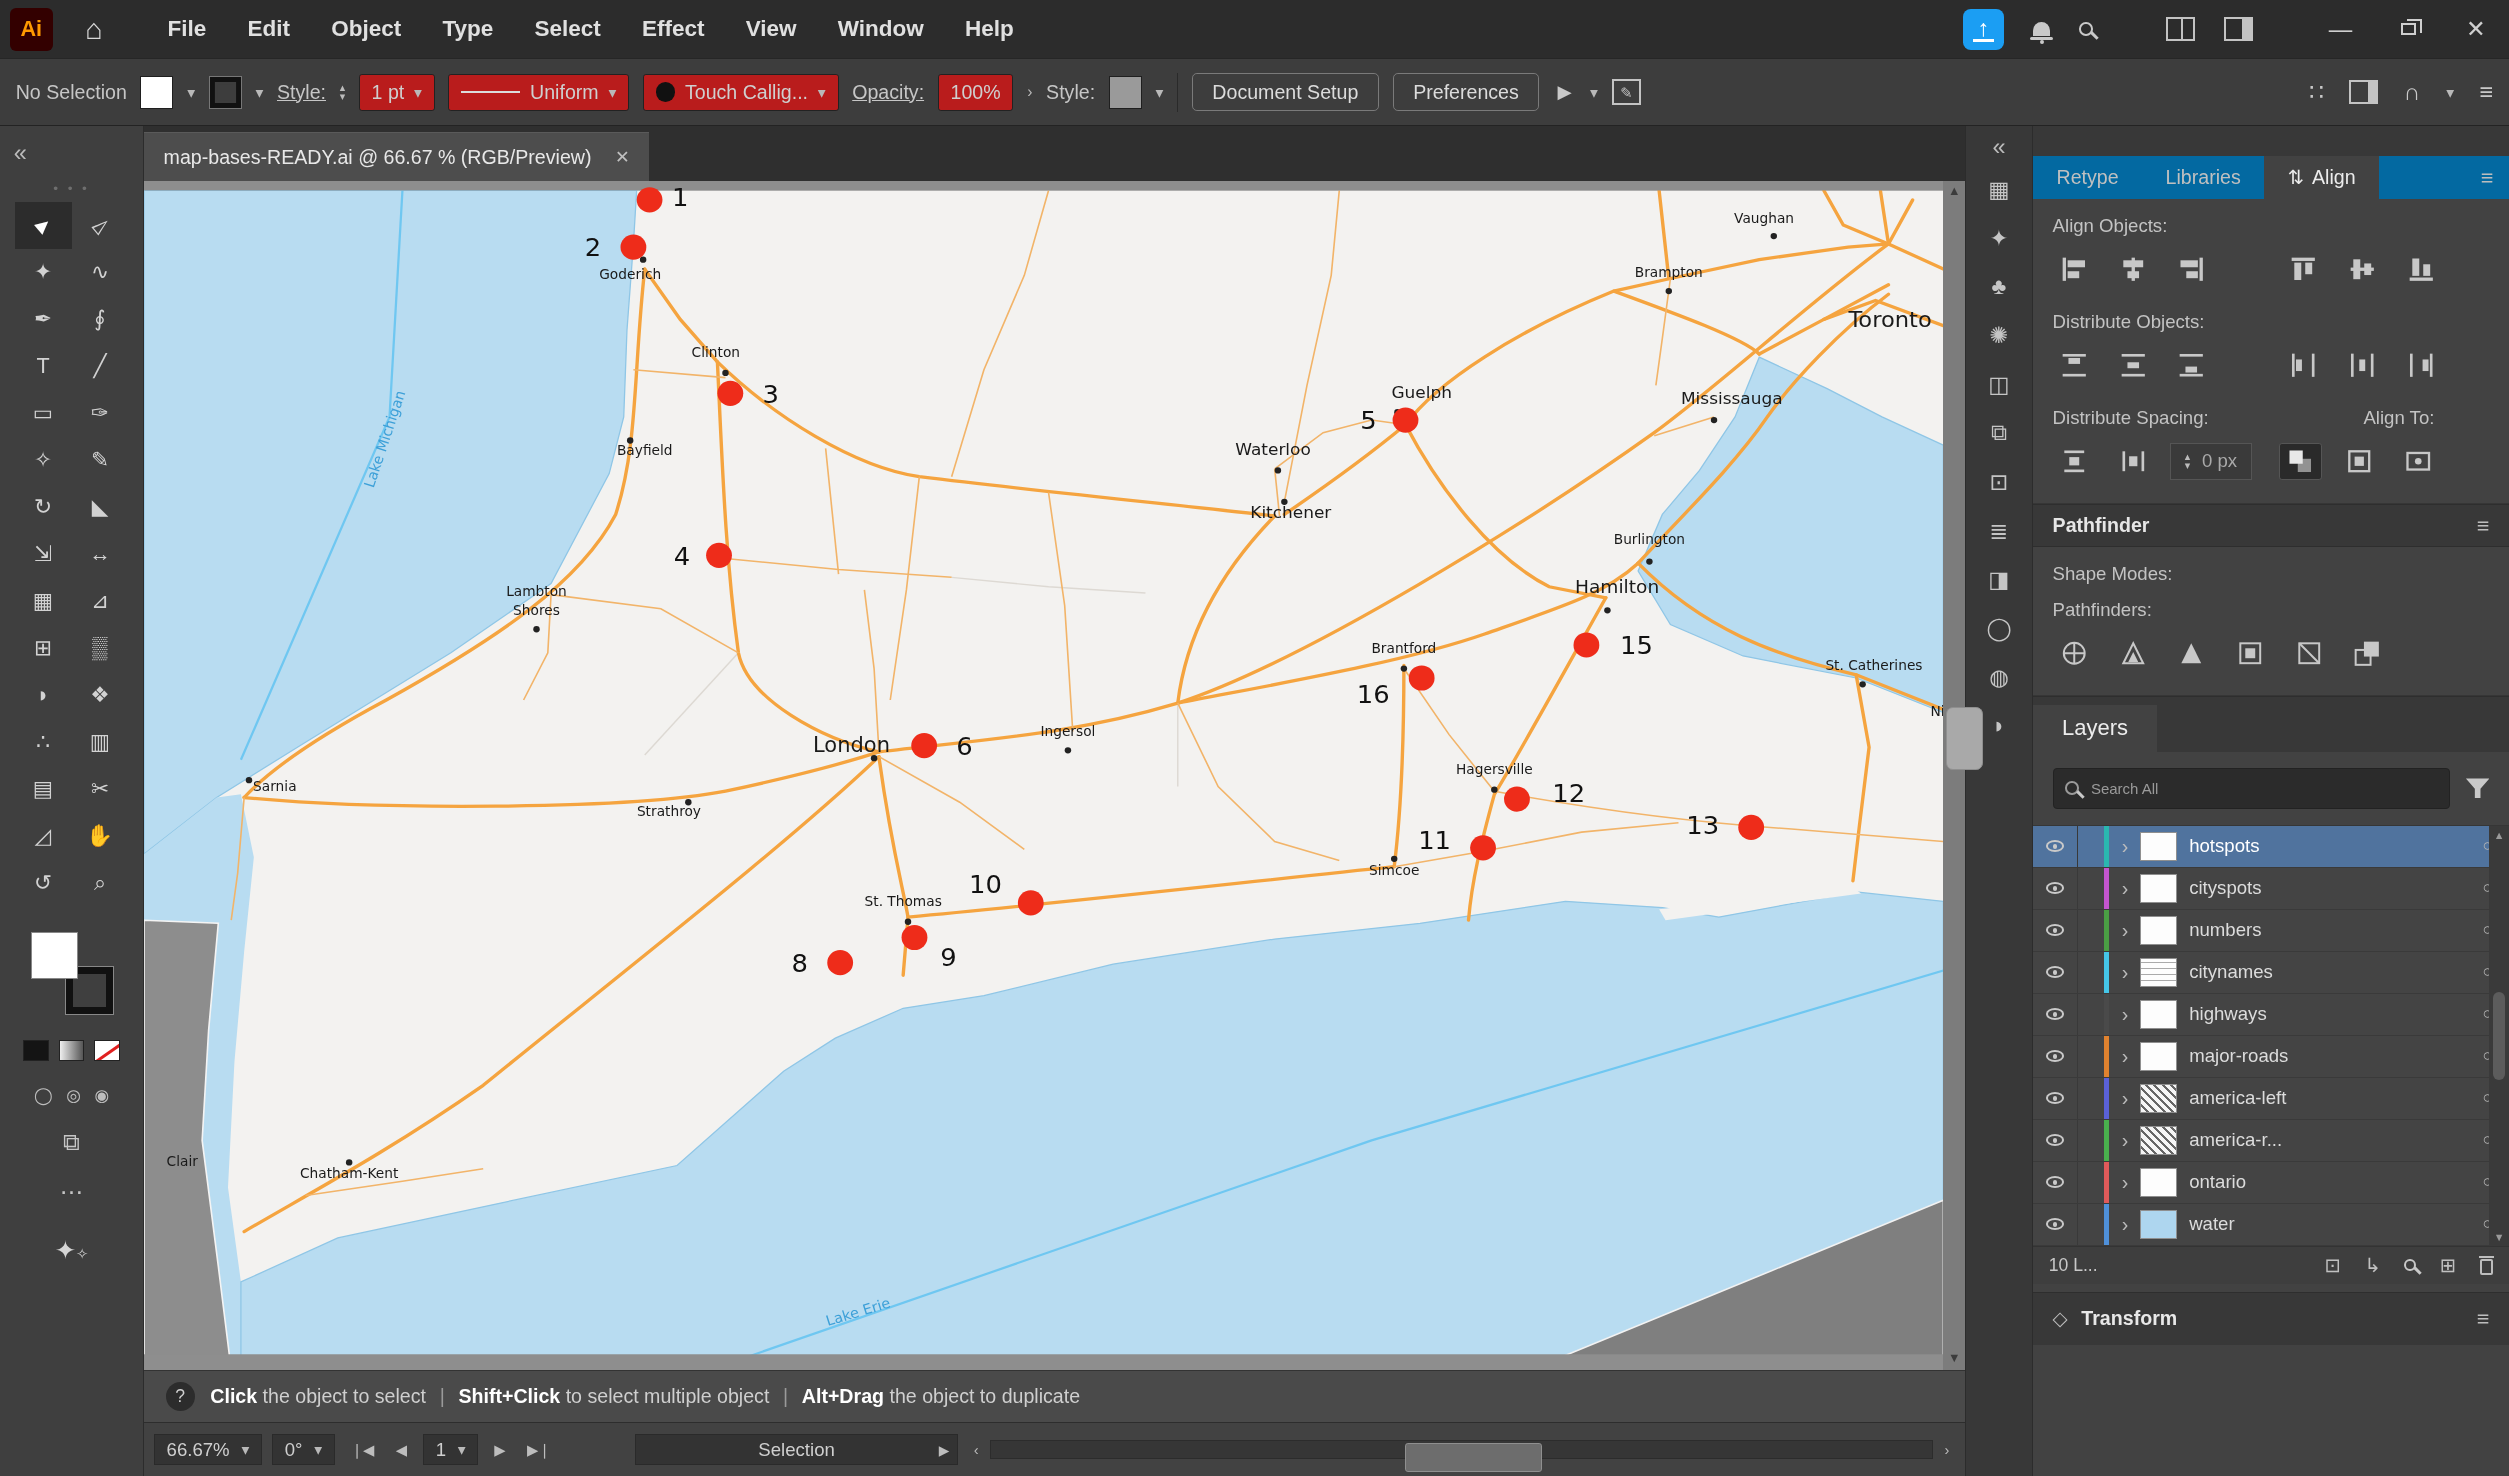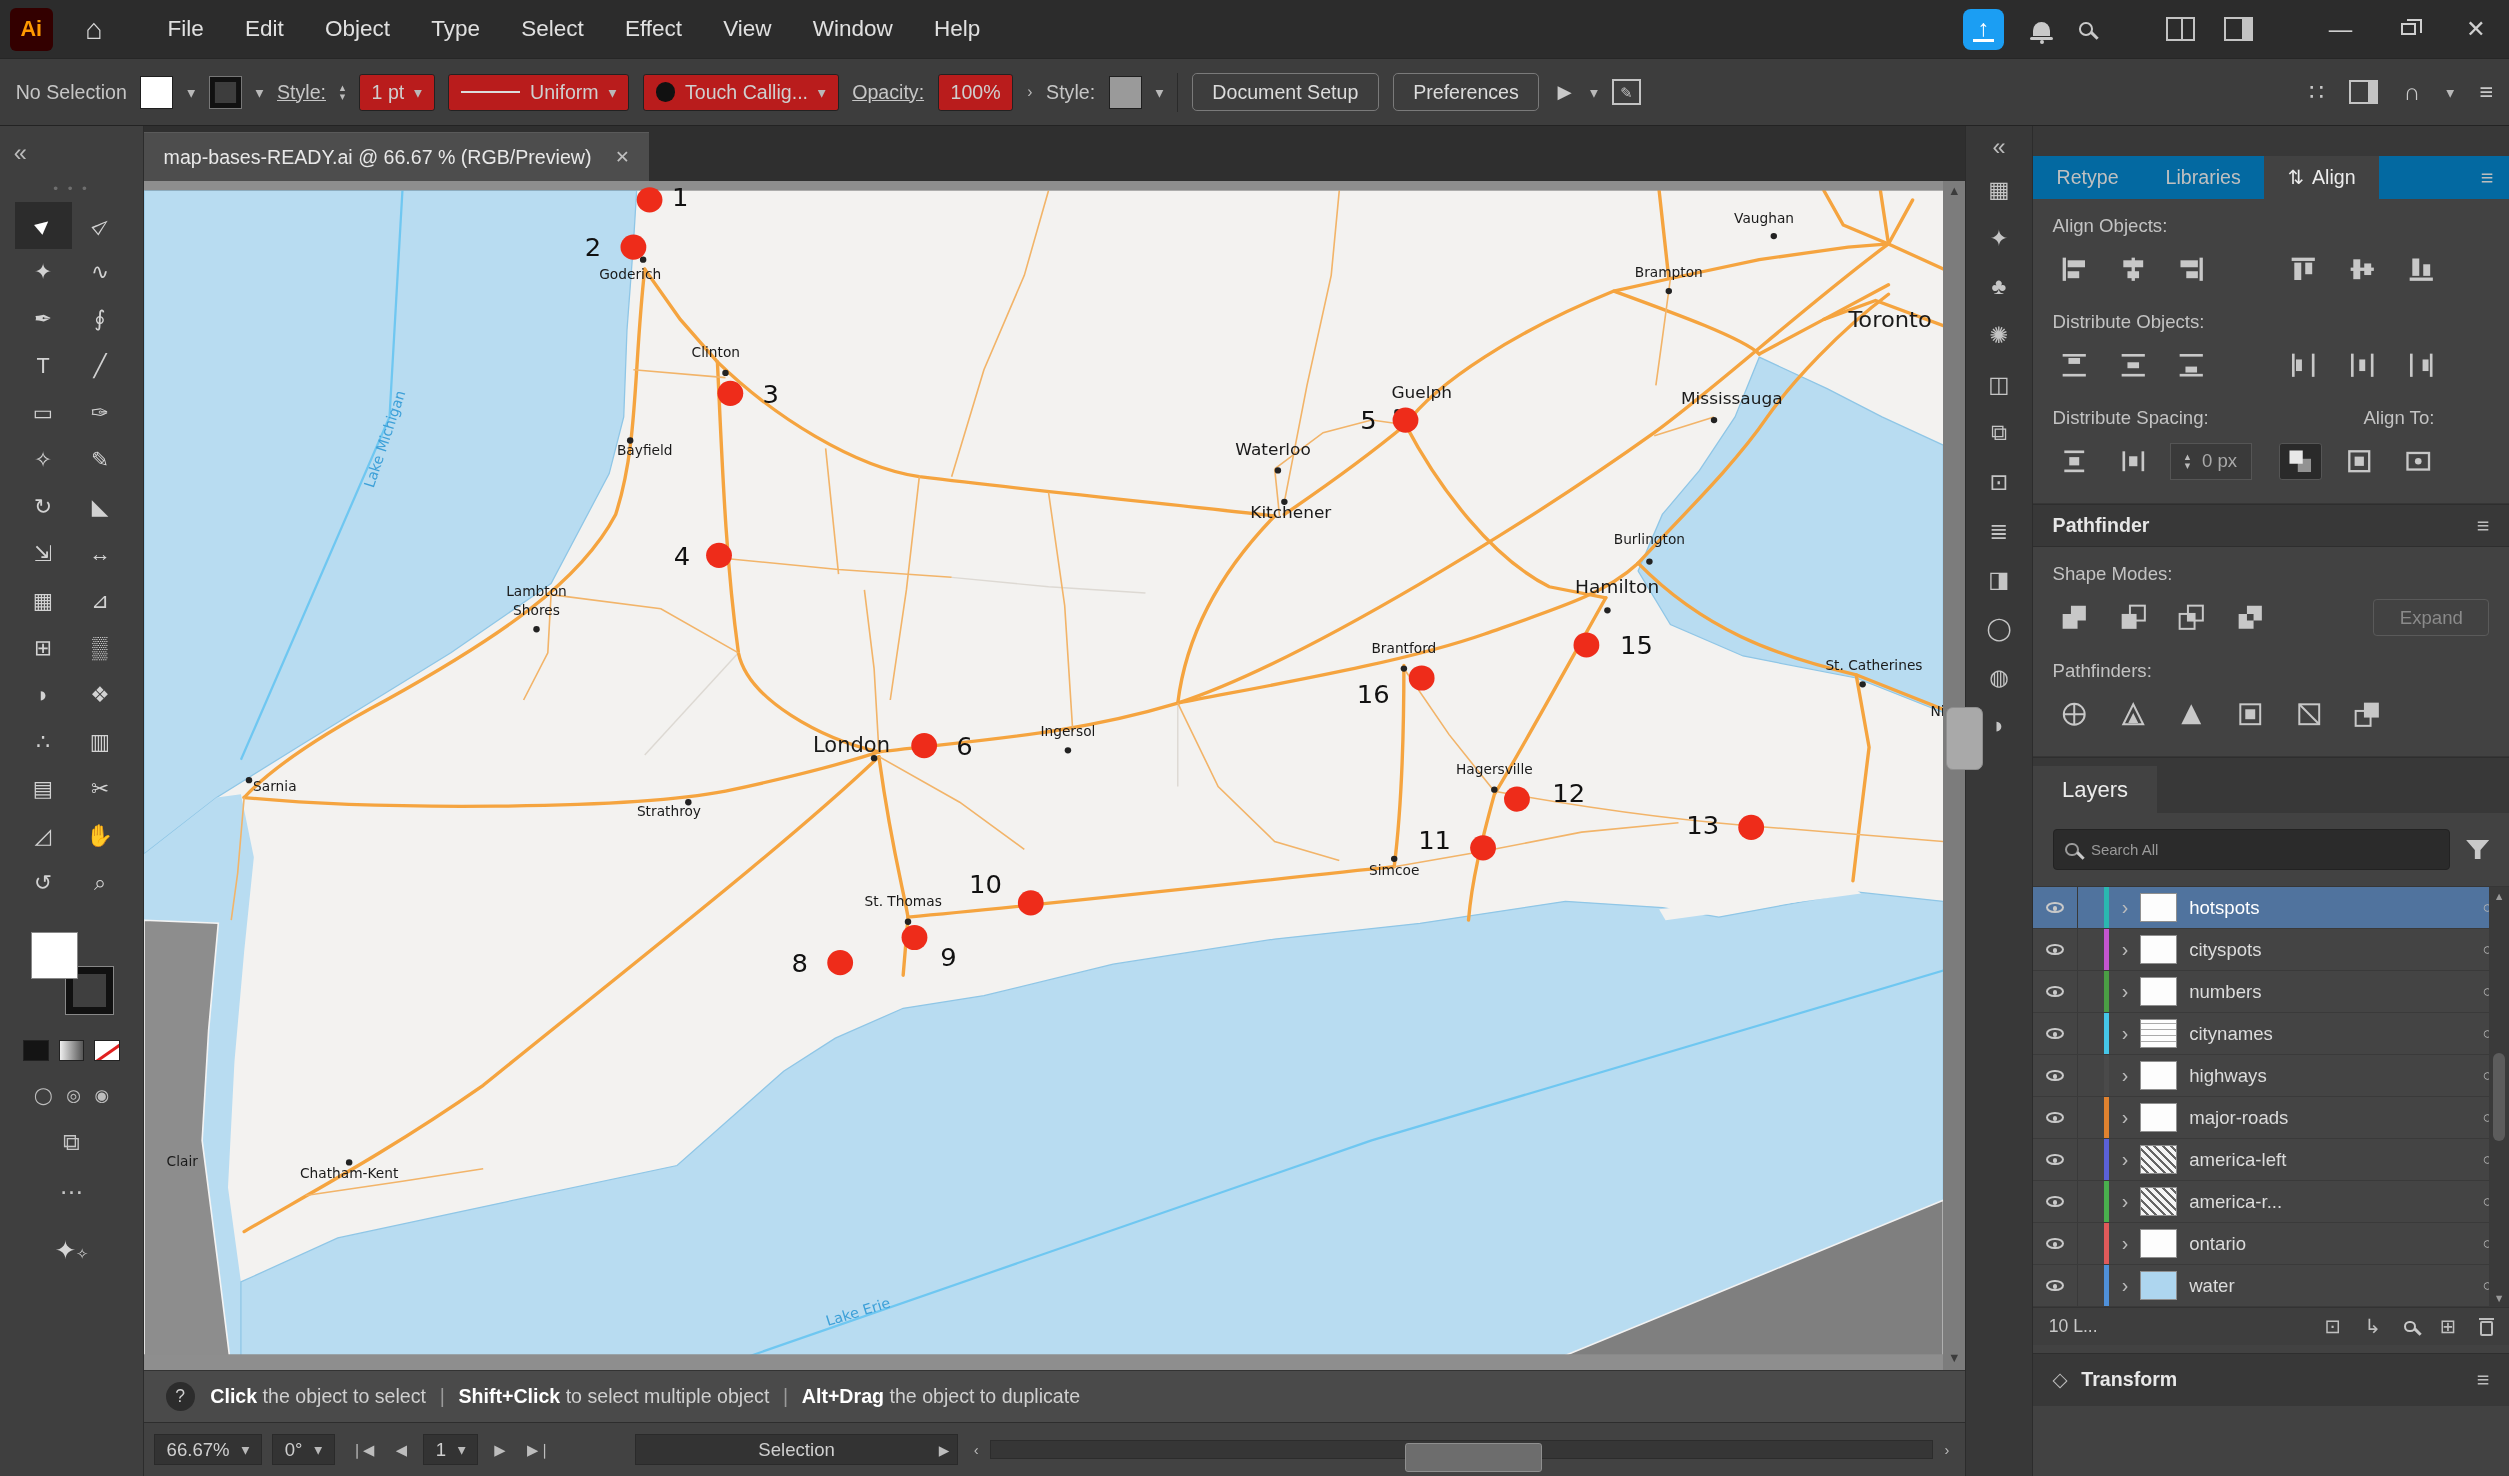--- a/index.html
+++ b/index.html
@@ -5,21 +5,21 @@
   * { margin:0; padding:0; box-sizing:border-box; }
   html,body { background:#1e1e1e; }
   body { font-family:"Liberation Sans","DejaVu Sans",sans-serif; }
   .app { width:2509px; height:1476px; background:#323232; overflow:hidden; display:flex; flex-direction:column; position:relative; }
 
   
   .menubar { height:58px; background:#2c2c2c; display:flex; align-items:center; color:#e0e0e0; font-size:22.5px; flex:0 0 auto; }
   .ai-logo { width:43px; height:43px; margin-left:9.8px; background:#330000; color:#ff9a00; font-weight:bold; font-size:21.6px; display:flex; align-items:center; justify-content:center; border-radius:6px; }
   .home-ic { width:55px; text-align:center; font-size:29px; color:#d8d8d8; margin-left:13.7px; }
   #menu-items { display:flex; margin-left:25.5px; }
-  .menu-item { padding:0 20.6px; cursor:default; }
+  .menu-item { padding:0 20.6px; cursor:default;font-weight:bold; }
   .mb-right { margin-left:auto; display:flex; align-items:center; gap:29px; padding-right:13.7px; }
   .sharebox { width:41px; height:41px; background:#1b9ef3; border-radius:7.8px; display:flex; align-items:center; justify-content:center; position:relative; }
   .sharebox .arr { color:#fff; font-size:23.5px; font-weight:bold; line-height:1; }
   .sharebox::after { content:''; position:absolute; bottom:7.8px; left:9.8px; right:9.8px; height:2.9px; background:#fff; }
   .bell { width:16.7px; height:14.7px; background:#c9c9c9; border-radius:8.8px 8.8px 0 0; position:relative; }
   .bell::before { content:''; position:absolute; left:-2.9px; bottom:-3.9px; width:22.5px; height:2.9px; background:#c9c9c9; border-radius:2px; }
   .bell::after { content:''; position:absolute; left:6.9px; bottom:-7.8px; width:3.9px; height:3.9px; background:#c9c9c9; border-radius:50%; }
   .mag { width:13.7px; height:13.7px; border:2.9px solid #c9c9c9; border-radius:50%; position:relative; }
   .mag::after { content:''; position:absolute; width:8.8px; height:2.9px; background:#c9c9c9; transform:rotate(45deg); right:-7.8px; bottom:-2.9px; }
   .wsicon { width:29px; height:23.5px; border:2px solid #c3c3c3; position:relative; }
@@ -761,48 +761,20 @@
             </span>
         </div>
       </div>
 
       <div class="pfheader">
         <span>Pathfinder</span>
         <span class="pmenu">≡</span>
       </div>
       <div class="panelsec">
         <div class="seclabel">Shape Modes:</div>
-        <div class="icon-row">
-          <span style="display:flex">
-              <div class="icnbtn">
-                <svg viewBox="0 0 16 16" fill="currentColor">
-                  <path d="M1,6 h9 v9 h-9 z M6,1 h9 v9 h-9 z"></path>
-                </svg>
-              </div>
-              <div class="icnbtn">
-                <svg viewBox="0 0 16 16" fill="currentColor">
-                  <rect x="1" y="6" width="9" height="9"></rect>
-                  <rect x="6" y="1" width="9" height="9" fill="none" stroke="currentColor" stroke-width="1.2"></rect>
-                </svg>
-              </div>
-              <div class="icnbtn">
-                <svg viewBox="0 0 16 16" fill="currentColor">
-                  <rect x="1" y="6" width="9" height="9" fill="none" stroke="currentColor" stroke-width="1.2"></rect>
-                  <rect x="6" y="1" width="9" height="9" fill="none" stroke="currentColor" stroke-width="1.2"></rect>
-                  <rect x="6" y="6" width="4" height="4"></rect>
-                </svg>
-              </div>
-              <div class="icnbtn">
-                <svg viewBox="0 0 16 16" fill="currentColor">
-                  <path fill-rule="evenodd" d="M1,6 h5 v-5 h9 v9 h-5 v5 h-9 z M6,6 h4 v4 h-4 z"></path>
-                </svg>
-              </div>
-            </span>
-          <span class="expandbtn">Expand</span>
-        </div>
         <div class="seclabel">Pathfinders:</div>
         <div class="icon-row">
             <div class="icnbtn">
               <svg viewBox="0 0 16 16" fill="currentColor">
                 <circle cx="8" cy="8" r="6.3" fill="none" stroke="currentColor" stroke-width="1.2"></circle>
                 <path d="M8,1.7 v12.6 M1.7,8 h12.6" stroke="currentColor" stroke-width="1.2" fill="none"></path>
               </svg>
             </div>
             <div class="icnbtn">
               <svg viewBox="0 0 16 16" fill="currentColor">

